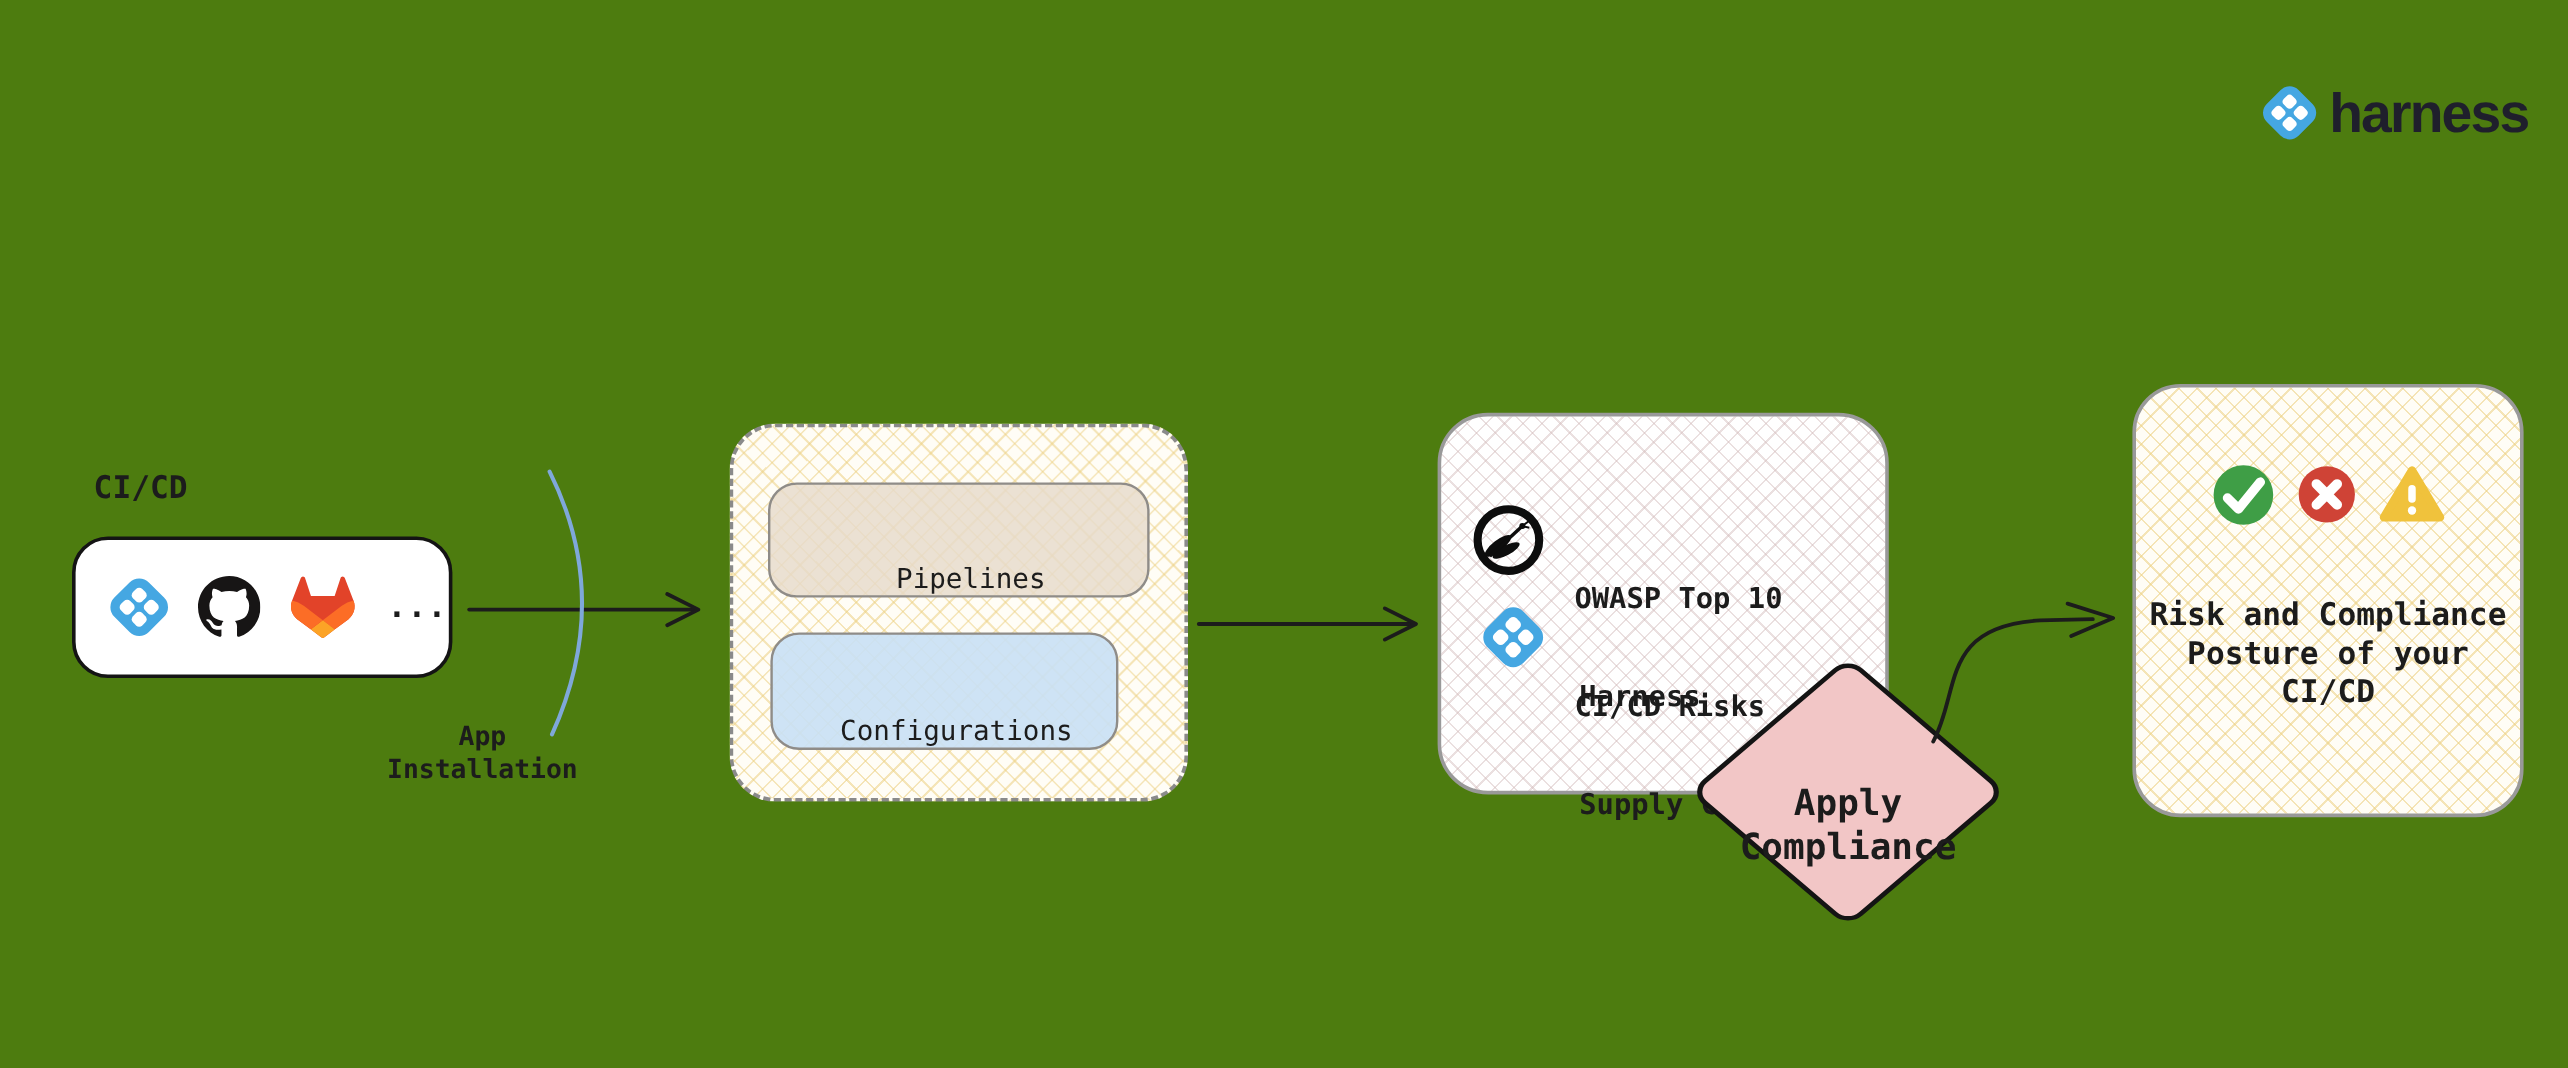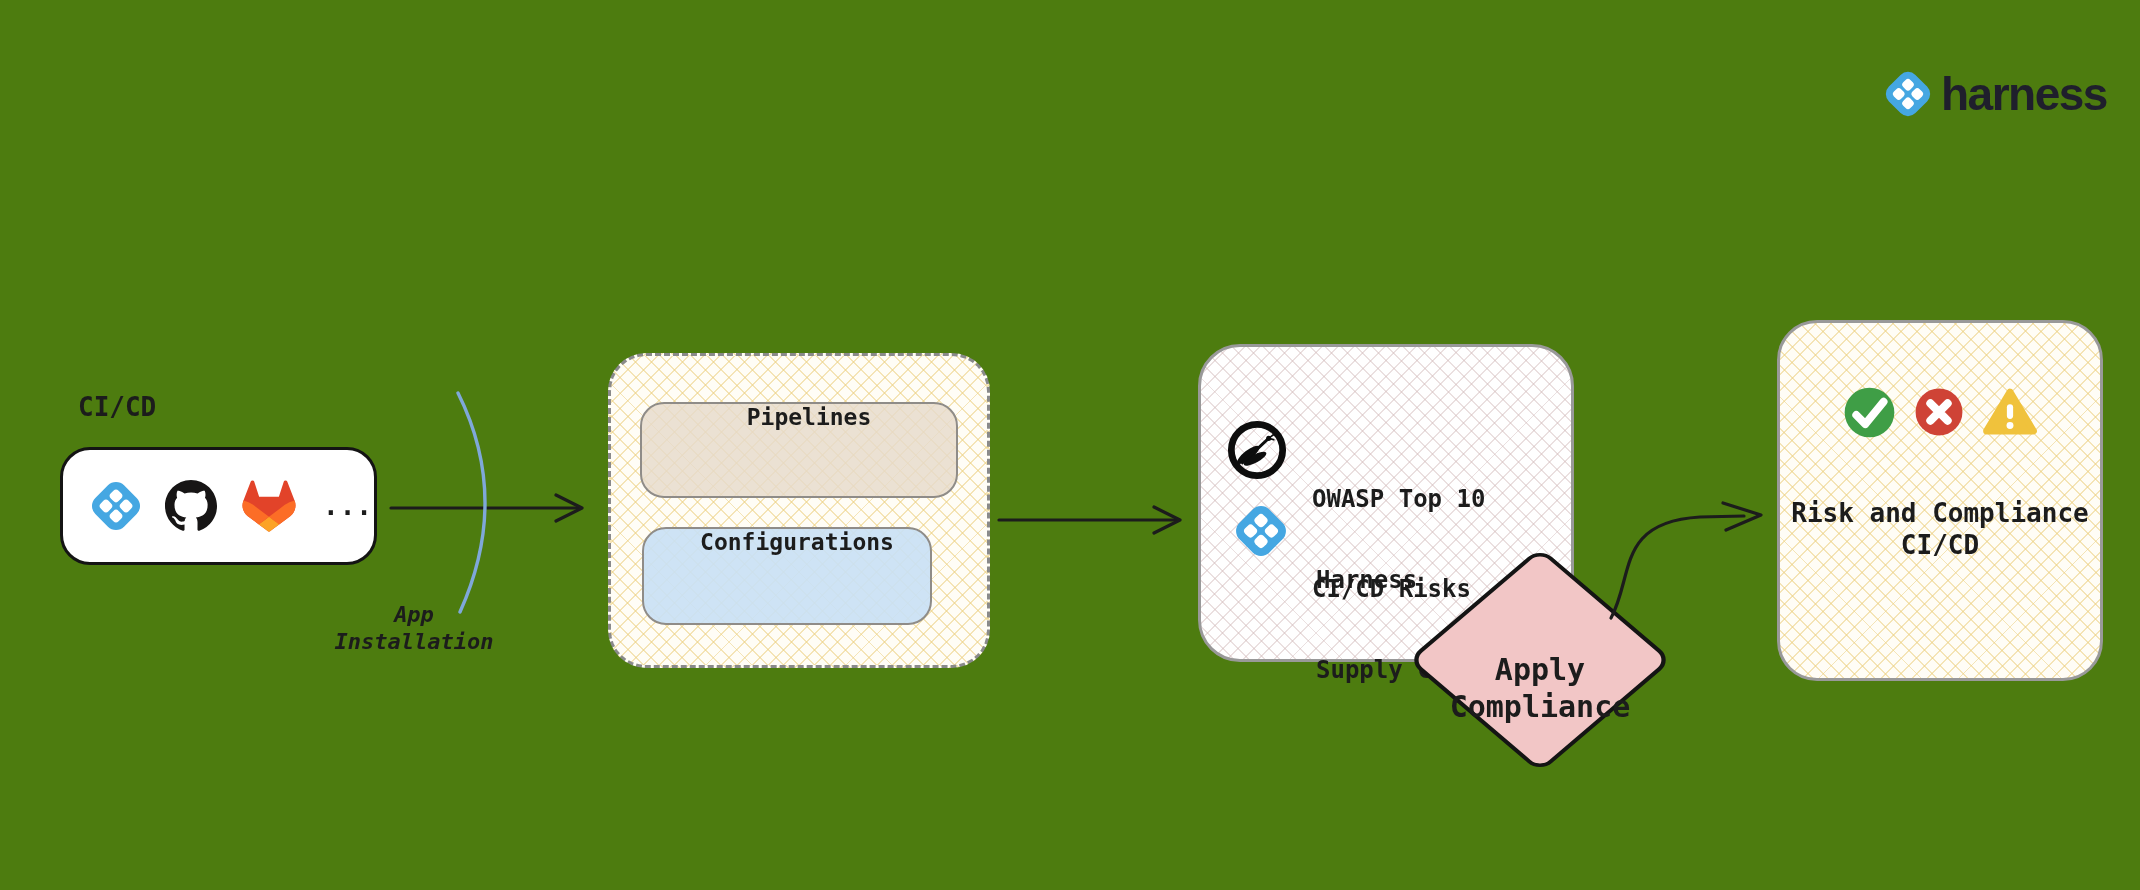--- a/index.html
+++ b/index.html
@@ -22,22 +22,22 @@
   .source-box{
     position:absolute;left:60px;top:447px;width:317px;height:118px;
     border:3.5px solid #141414;border-radius:30px;background:#fff;
     display:flex;align-items:center;padding-left:27px;gap:23px;
   }
   .source-box .ic{width:52px;height:52px;flex:0 0 auto;display:block;}
   .source-box .ic.gitlab{width:58px;height:54px;}
   .dots{font-size:26px;font-weight:bold;letter-spacing:1px;margin-left:2px;}
 
   
-  .app-install{position:absolute;left:308px;top:601px;width:212px;text-align:center;
-    font-size:22px;font-weight:bold;line-height:27px;font-style:italic;}
+  .app-install{position:absolute;left:296px;top:601px;width:212px;text-align:center;
+    font-size:22px;font-weight:bold;line-height:27px;}
 
   
   .hatch-yellow{
     background-color:#fffdf6;
     background-image:
       repeating-linear-gradient(45deg,  rgba(236,208,130,0.55) 0 1.4px, transparent 1.4px 11px),
       repeating-linear-gradient(-45deg, rgba(236,208,130,0.55) 0 1.4px, transparent 1.4px 11px);
   }
   .hatch-pink{
     background-color:#ffffff;
@@ -46,22 +46,22 @@
       repeating-linear-gradient(-45deg, rgba(210,186,186,0.45) 0 1.4px, transparent 1.4px 11px);
   }
 
   
   .ingest-group{
     position:absolute;left:608px;top:353px;width:382px;height:315px;
     border:3.5px dashed #8a8a8a;border-radius:38px;
   }
   .pill{
     position:absolute;border:2.5px solid #8f8c88;border-radius:24px;
-    display:flex;align-items:flex-start;justify-content:center;
-    font-size:23px;font-weight:bold;padding-left:20px;
+    display:flex;align-items:flex-end;justify-content:center;
+    font-size:23px;font-weight:normal;padding-left:20px;
   }
   .pill.pipelines{left:640px;top:402px;width:318px;height:96px;background:var(--pipelines-fill-rgba,rgba(231,219,203,0.82));}
   .pill.configurations{left:642px;top:527px;width:290px;height:98px;background:var(--configurations-fill-rgba,rgba(201,224,245,0.9));}
 
   
   .analysis-box{
     position:absolute;left:1198px;top:344px;width:376px;height:318px;
     border:3px solid #999;border-radius:42px;
   }
   .an-icon{position:absolute;display:block;}
@@ -197,20 +197,21 @@
       <path d="M21 21 L43 43 M43 21 L21 43" stroke="#fff" stroke-width="10.5" stroke-linecap="round"></path>
     </svg>
     <svg data-interactable="false" width="56" height="52" viewBox="0 0 64 60">
       <path d="M32 7 L59 52 H5 Z" fill="#f0c23c" stroke="#f0c23c" stroke-width="8" stroke-linejoin="round"></path>
       <rect x="28.4" y="21" width="7.2" height="17" rx="3.6" fill="#fff"></rect>
       <circle cx="32" cy="45.5" r="4" fill="#fff"></circle>
     </svg>
   </div>
   <div class="outcome-text" data-interactable="false">
     <div data-interactable="false">Risk and Compliance</div>
+    <div data-interactable="false">Posture of your</div>
     <div data-interactable="false">CI/CD</div>
   </div>
 
   <svg class="connectors" data-interactable="false" width="2140" height="890" viewBox="0 0 2140 890">
 
     <g stroke="#1c1c1c" stroke-width="3.2" fill="none" stroke-linecap="round" stroke-linejoin="round">
       <path d="M391 508 L578 508"></path>
       <path d="M556 495 L582 508 L556 521"></path>
     </g>
 

